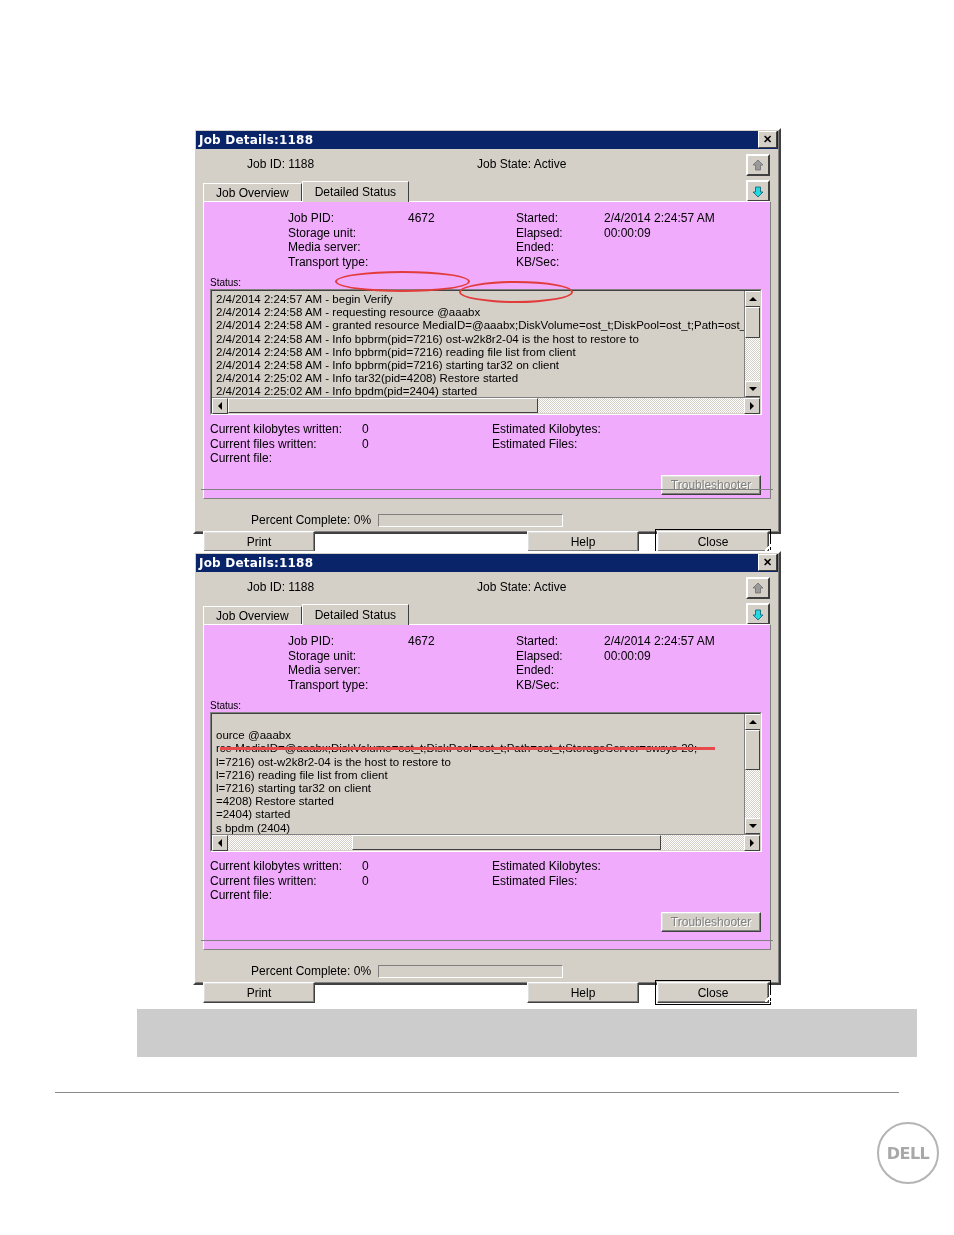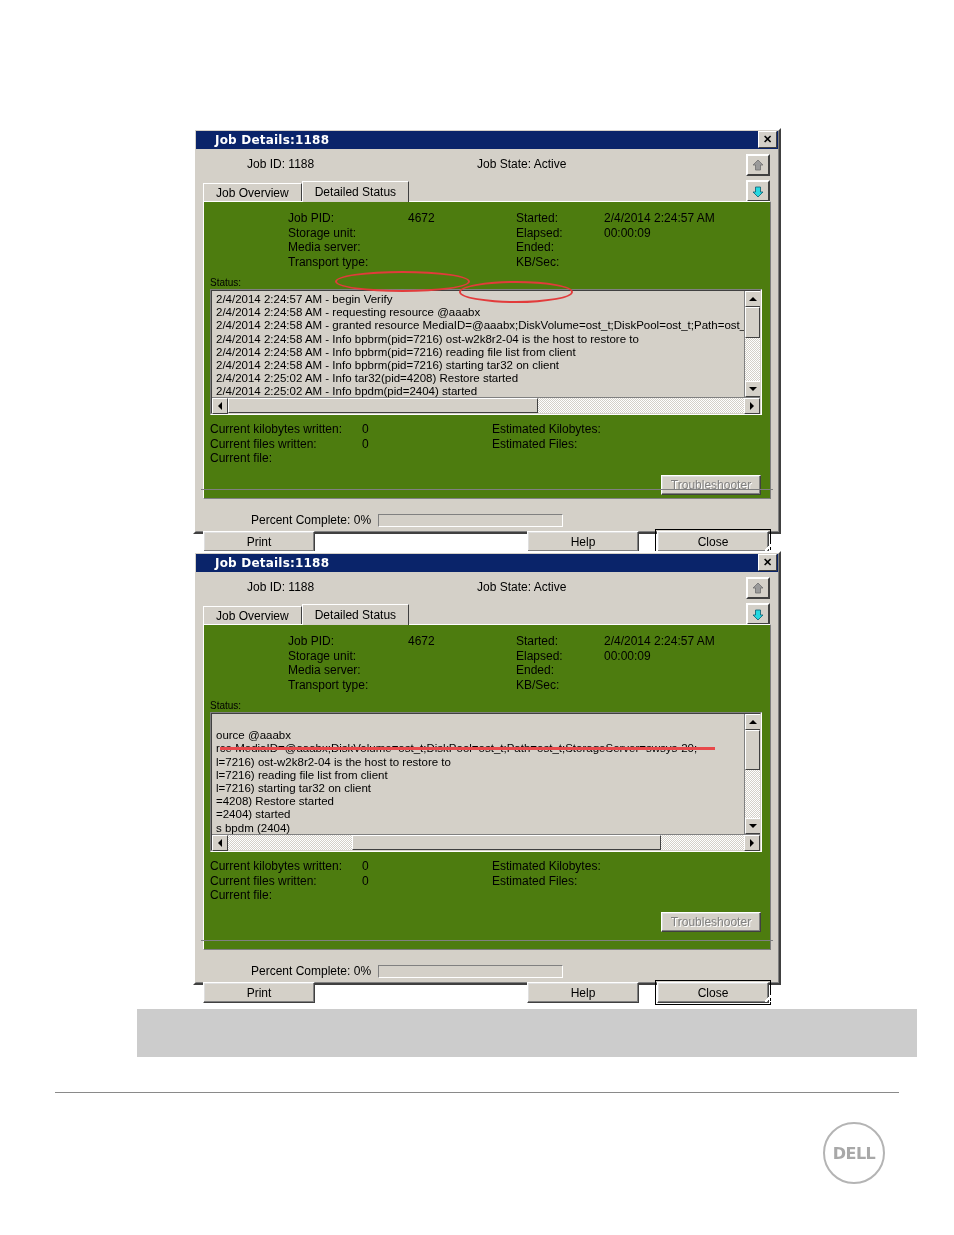--- a/index.html
+++ b/index.html
@@ -45,21 +45,20 @@
     padding: 0 2px 0 4px;
     box-sizing: border-box;
   }
   .titlebar-text {
     color: #ffffff;
     font-size: 12px;
     font-weight: bold;
     letter-spacing: 0.2px;
     white-space: nowrap;
     font-family: "DejaVu Sans", sans-serif;
-    margin-left: 16px;
   }
   .titlebar-close {
     width: 17px;
     height: 15px;
     background: #d4d0c8;
     border-top: 1px solid #ffffff;
     border-left: 1px solid #ffffff;
     border-right: 1px solid #404040;
     border-bottom: 1px solid #404040;
     display: flex;
@@ -143,21 +142,21 @@
     border-right: 1px solid #404040;
   }
 
   .tabpanel {
     position: relative;
     margin: 0 8px 14px 8px;
     border-top: 1px solid #ffffff;
     border-left: 1px solid #ffffff;
     border-right: 1px solid #808080;
     border-bottom: 1px solid #808080;
-    background: #4d7c0f;
+    background: #f0abfc;
     box-sizing: border-box;
     height: calc(100% - 85px);
     padding: 0;
   }
 
   
   .info-grid {
     position: relative;
     padding: 9px 0 0 0;
     font-size: 12px;
@@ -708,15 +707,15 @@
       <div class="grip"></div>
     </div>
   </div>
 
   <div class="annot-underline" style="left:25px; top:194px; width:495px;"></div>
 </div>
 
 <div class="gray-band" style="left:137px; top:1009px; width:780px; height:48px;"></div>
 <div class="page-rule" style="left:55px; top:1092px; width:844px;"></div>
 
-<div class="dell-logo" style="left:823px; top:1122px;text-align:center;">
+<div class="dell-logo" style="left:877px; top:1122px;text-align:center;">
   <span class="dell-word">DELL</span>
 </div>
 
 </body></html>

